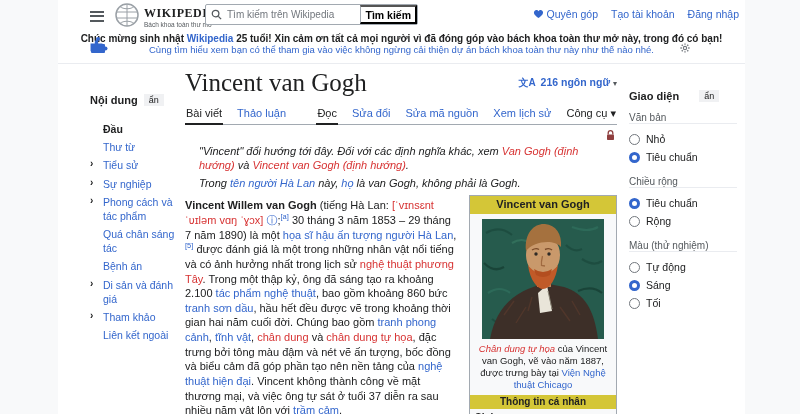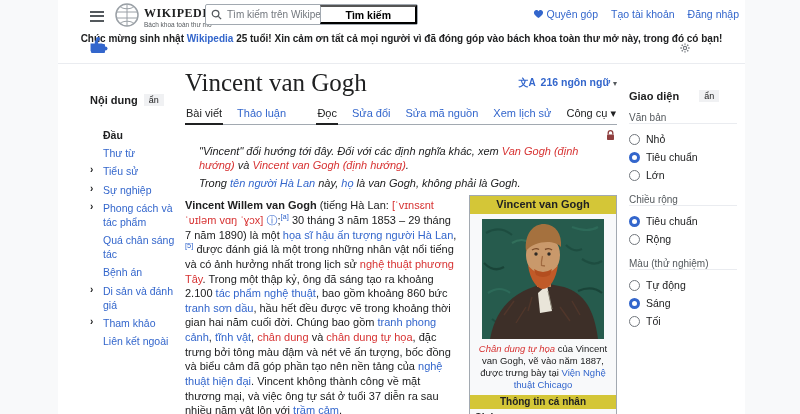--- a/index.html
+++ b/index.html
@@ -13,36 +13,36 @@
   .burger i { display:block; width:14px; height:2px; background:#54595d; margin:2.5px 0; }
   .logo { position:absolute; left:56px; top:2px; display:flex; align-items:center; gap:4px; }
   .logo-text .t1 { font-family:"Liberation Serif","DejaVu Serif",serif; font-size:12px; letter-spacing:0.5px; font-weight:bold; }
   .logo-text .t2 { font-size:6.5px; color:#54595d; }
   .searchbox { position:absolute; left:147px; top:4px; width:213px; height:21px;
     border:1px solid #a2a9b1; border-radius:2px; display:flex; align-items:center; background:#fff; }
   .searchbox input { border:none; outline:none; flex:1; font-size:10px; color:#202122; min-width:0; }
   .searchbox input::placeholder { color:#72777d; }
   .search-glyph { padding:0 5px; display:flex; }
   .search-btn { height:100%; border-left:1px solid #a2a9b1; background:#fff; font-weight:bold;
-    font-size:10.5px; padding:0 24px; cursor:pointer; }
+    font-size:10.5px; padding:0 4px; cursor:pointer; }
   .userlinks { position:absolute; right:6px; top:8px; display:flex; gap:13px; font-size:10.5px; align-items:center; }
   .ulink { color:#36c; cursor:pointer; display:flex; align-items:center; gap:3px; }
   .ulink.bold { font-weight:normal; }
 
   
   .banner { position:relative; height:34px; text-align:center; padding-top:3px; border-bottom:1px solid #eaecf0; }
   .banner .l1 { font-size:10px; font-weight:bold; }
   .banner .l2 { font-size:9.5px; color:#36c; cursor:pointer; }
   .puzzle { position:absolute; left:30px; top:5px; }
   .gearbtn { position:absolute; right:55px; top:9px; cursor:pointer; }
 
   
   .cols { display:flex; align-items:flex-start; }
   .toc { width:127px; padding:30px 4px 0 32px; font-size:10.5px; flex:none; }
-  .toc-head { display:flex; align-items:center; gap:6px; margin-bottom:20px; }
+  .toc-head { display:flex; align-items:center; gap:6px; margin-bottom:14px; }
   .toc-head .tt { font-weight:bold; font-size:11px; }
   .pill { background:#f0f1f3; border-radius:0; font-size:9px; color:#202122; padding:1px 5px; cursor:pointer; }
   .toc ul { list-style:none; }
   .toc li { position:relative; padding:2px 0 2px 13px; color:#36c; cursor:pointer; line-height:1.35; }
   .toc li.active { color:#202122; font-weight:bold; }
   .toc .arrow { position:absolute; left:0; top:1px; color:#202122; font-size:10px; font-weight:bold; }
 
   .center { width:432px; flex:none; padding-top:5px; }
   .titlerow { display:flex; justify-content:space-between; align-items:center; }
   h1 { font-family:"Liberation Serif","DejaVu Serif",serif; font-weight:normal; font-size:25px; line-height:1.1; }
@@ -133,20 +133,21 @@
   <div class="banner">
     <span class="puzzle">
       <svg width="20" height="20" viewBox="0 0 20 20">
         <path d="M2 9 h5 v-2 a2 2 0 1 1 4 0 v2 h5 v5 h-2 a2 2 0 1 0 0 4 h2 v0 h-14 z" fill="#36c" transform="scale(0.85) translate(1,1)"></path>
         <circle cx="10" cy="4" r="2" fill="#36c"></circle>
         <rect x="3" y="9" width="14" height="9" rx="1" fill="#36c"></rect>
         <circle cx="17.5" cy="13.5" r="2" fill="#36c"></circle>
       </svg>
     </span>
     <div class="l1"><span class="sg-b">Chúc mừng sinh nhật </span><span class="sg-b sg-l">Wikipedia</span><span class="sg-b"> 25 tuổi! Xin cảm ơn tất cả mọi người vì đã đóng góp vào bách khoa toàn thư mở này, trong đó có bạn!</span></div>
+    <div class="l2">Cùng tìm hiểu xem bạn có thể tham gia vào việc không ngừng cải thiện dự án bách khoa toàn thư này như thế nào nhé.</div>
     <span class="gearbtn">
       <svg width="10" height="10" viewBox="0 0 12 12">
           <circle cx="6" cy="6" r="2" fill="none" stroke="#72777d" stroke-width="1.3"></circle>
           <g stroke="#72777d" stroke-width="1.6">
             <line x1="6" y1="0.5" x2="6" y2="2.2"></line>
             <line x1="6" y1="9.8" x2="6" y2="11.5"></line>
             <line x1="0.5" y1="6" x2="2.2" y2="6"></line>
             <line x1="9.8" y1="6" x2="11.5" y2="6"></line>
             <line x1="2.1" y1="2.1" x2="3.3" y2="3.3"></line>
             <line x1="8.7" y1="8.7" x2="9.9" y2="9.9"></line>
@@ -266,24 +267,20 @@
       <div id="appearance-sections">
           <div class="ap-title">Văn bản</div>
           <div class="ap-row">
             <span class="radio"></span>
             <span>Nhỏ</span>
           </div>
           <div class="ap-row">
             <span class="radio sel"></span>
             <span>Tiêu chuẩn</span>
           </div>
-          <div class="ap-row">
-            <span class="radio"></span>
-            <span>Lớn</span>
-          </div>
           <div class="ap-title">Chiều rộng</div>
           <div class="ap-row">
             <span class="radio sel"></span>
             <span>Tiêu chuẩn</span>
           </div>
           <div class="ap-row">
             <span class="radio"></span>
             <span>Rộng</span>
           </div>
           <div class="ap-title">Màu (thử nghiệm)</div>

